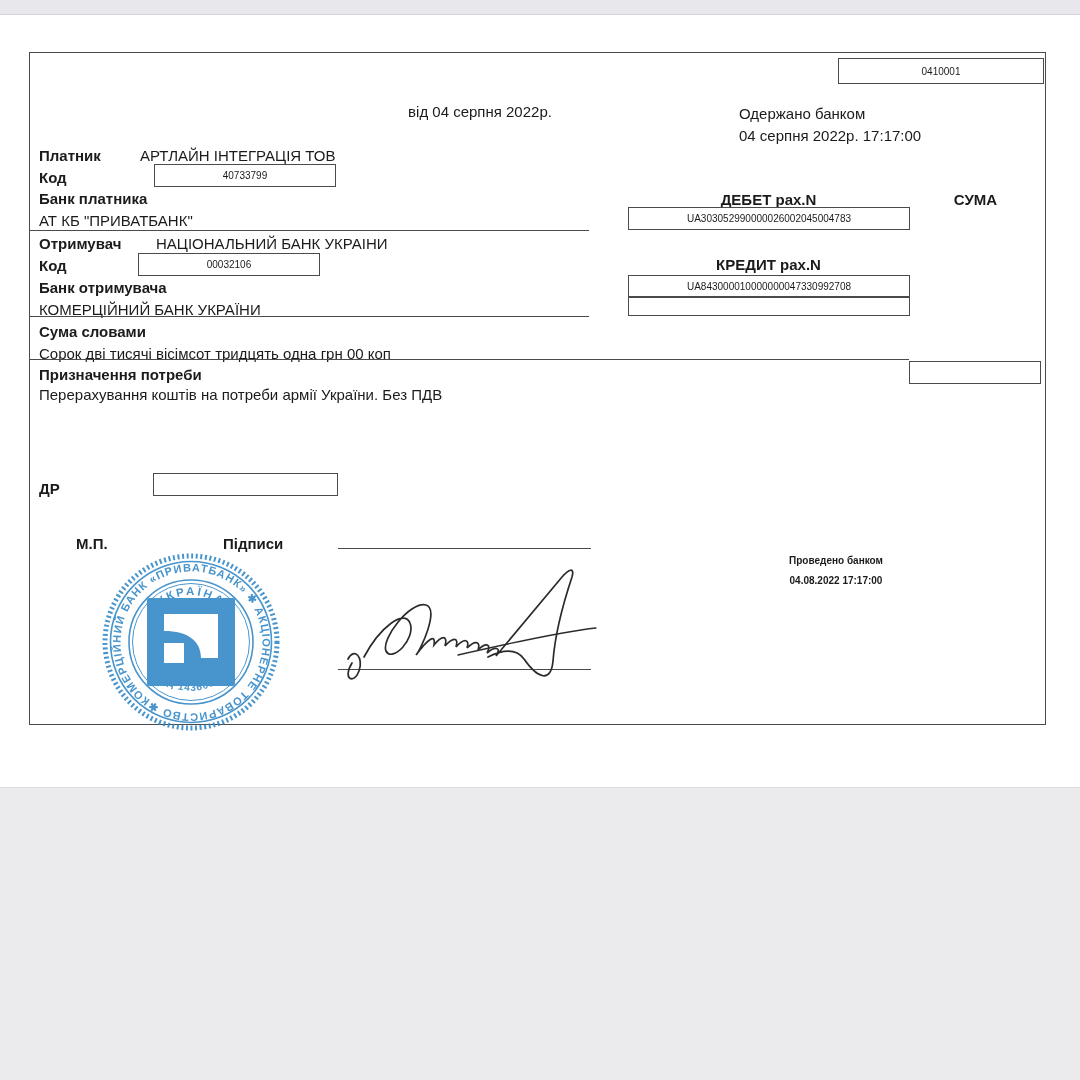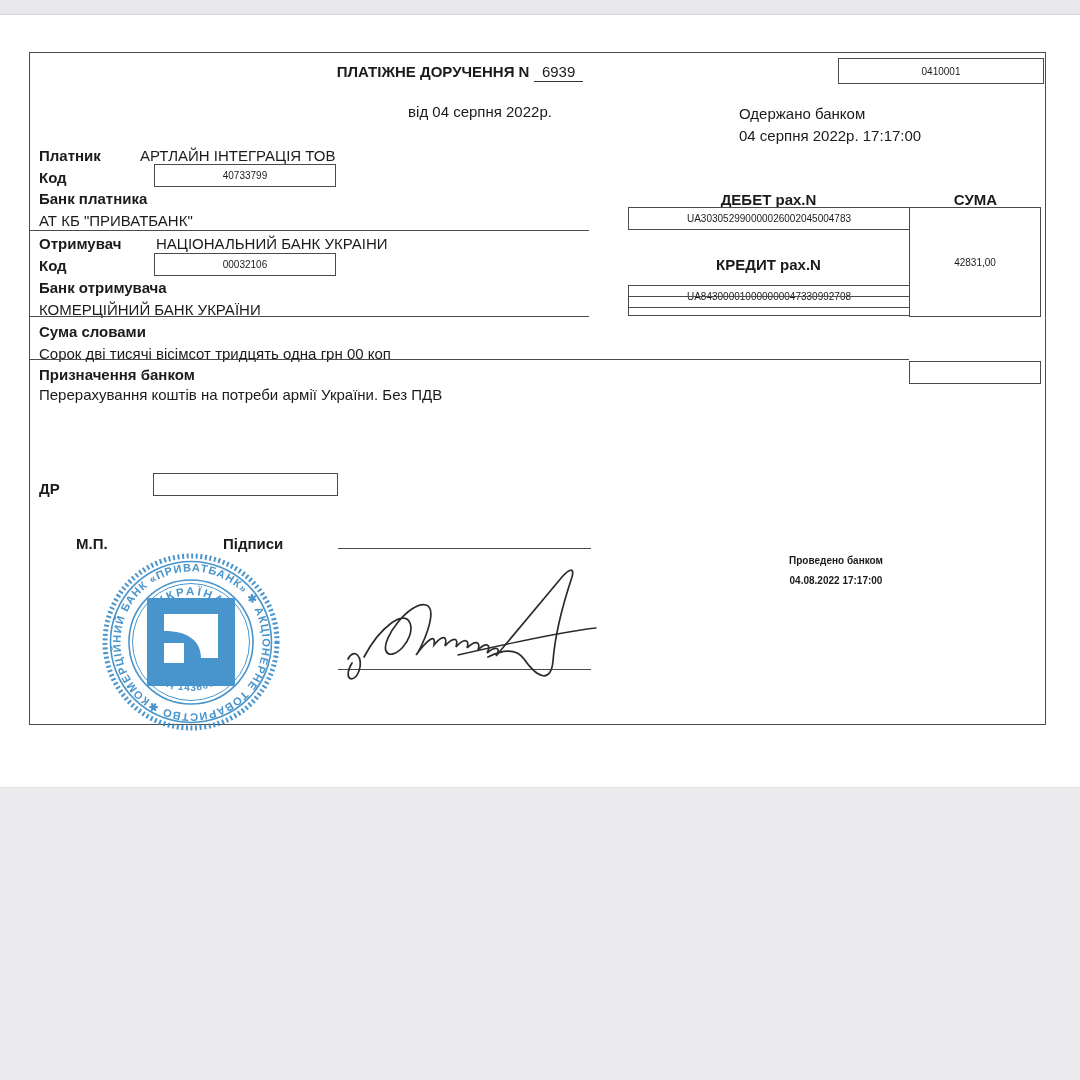--- a/index.html
+++ b/index.html
@@ -30,24 +30,20 @@
   .num-underline{border-bottom:1.6px solid #333;padding:0 8px 1px 8px;}
 </style>
 </head>
 <body>
 
 <div class="topstrip"></div>
 <div class="bottomstrip"></div>
 
 <div class="sheet">
 
-  <div class="abs ctr" style="left:120px;top:10px;width:620px;">
-    <span class="lbl">ПЛАТІЖНЕ ДОРУЧЕННЯ N</span>
-    <span class="val num-underline">6939</span>
-  </div>
   <div class="abs ctr val" style="left:120px;top:50px;width:660px;">від 04 серпня 2022р.</div>
 
   <div class="fieldbox" style="left:808px;top:5px;width:204px;height:24px;">
     <span>0410001</span>
   </div>
   <div class="abs rt val" style="right:6px;top:50px;width:300px;line-height:22px;">
     <div>Одержано банком</div>
     <div>04 серпня 2022р. 17:17:00</div>
   </div>
 
@@ -59,45 +55,42 @@
   </div>
   <div class="abs lbl" style="left:9px;top:137px;">Банк платника</div>
   <div class="abs val" style="left:9px;top:159px;">АТ КБ "ПРИВАТБАНК"</div>
   <div class="hline" style="left:0;top:177px;width:559px;"></div>
 
   <div class="abs ctr lbl" style="left:598px;top:138px;width:281px;">ДЕБЕТ рах.N</div>
   <div class="abs ctr lbl" style="left:879px;top:138px;width:133px;">СУМА</div>
   <div class="fieldbox" style="left:598px;top:154px;width:280px;height:21px;">
     <span>UA303052990000026002045004783</span>
   </div>
-  <div class="fieldbox" style="left:879px;top:154px;width:130px;height:108px;">
-    <span>42831,00</span>
-  </div>
 
   <div class="abs lbl" style="left:9px;top:182px;">Отримувач</div>
   <div class="abs val" style="left:126px;top:182px;">НАЦІОНАЛЬНИЙ БАНК УКРАІНИ</div>
   <div class="abs lbl" style="left:9px;top:204px;">Код</div>
-  <div class="fieldbox" style="left:124px;top:200px;width:180px;height:21px;">
+  <div class="fieldbox" style="left:108px;top:200px;width:180px;height:21px;">
     <span>00032106</span>
   </div>
   <div class="abs ctr lbl" style="left:598px;top:203px;width:281px;">КРЕДИТ рах.N</div>
-  <div class="fieldbox" style="left:598px;top:222px;width:280px;height:21px;margin-top:10px;">
+  <div class="fieldbox" style="left:598px;top:222px;width:280px;height:21px;">
     <span>UA843000010000000047330992708</span>
   </div>
   <div class="fieldbox" style="left:598px;top:243px;width:280px;height:18px;"></div>
   <div class="abs lbl" style="left:9px;top:226px;">Банк отримувача</div>
   <div class="abs val" style="left:9px;top:248px;">КОМЕРЦІЙНИЙ БАНК УКРАЇНИ</div>
   <div class="hline" style="left:0;top:263px;width:559px;"></div>
 
   <div class="abs lbl" style="left:9px;top:270px;">Сума словами</div>
   <div class="abs val" style="left:9px;top:292px;">Сорок дві тисячі вісімсот тридцять одна грн 00 коп</div>
   <div class="hline" style="left:0;top:306px;width:879px;"></div>
   <div class="fieldbox" style="left:879px;top:308px;width:130px;height:21px;"></div>
 
-  <div class="abs lbl" style="left:9px;top:313px;">Призначення банком</div>
+  <div class="abs lbl" style="left:9px;top:313px;">Призначення потреби</div>
   <div class="abs val" style="left:9px;top:333px;">Перерахування коштів на потреби армії України. Без ПДВ</div>
 
   <div class="abs lbl" style="left:9px;top:427px;">ДР</div>
   <div class="fieldbox" style="left:123px;top:420px;width:183px;height:21px;"></div>
 
   <div class="abs lbl" style="left:46px;top:482px;">М.П.</div>
   <div class="abs lbl" style="left:193px;top:482px;">Підписи</div>
 
   <div class="hline" style="left:308px;top:495px;width:253px;"></div>
   <div class="hline" style="left:308px;top:616px;width:253px;"></div>

